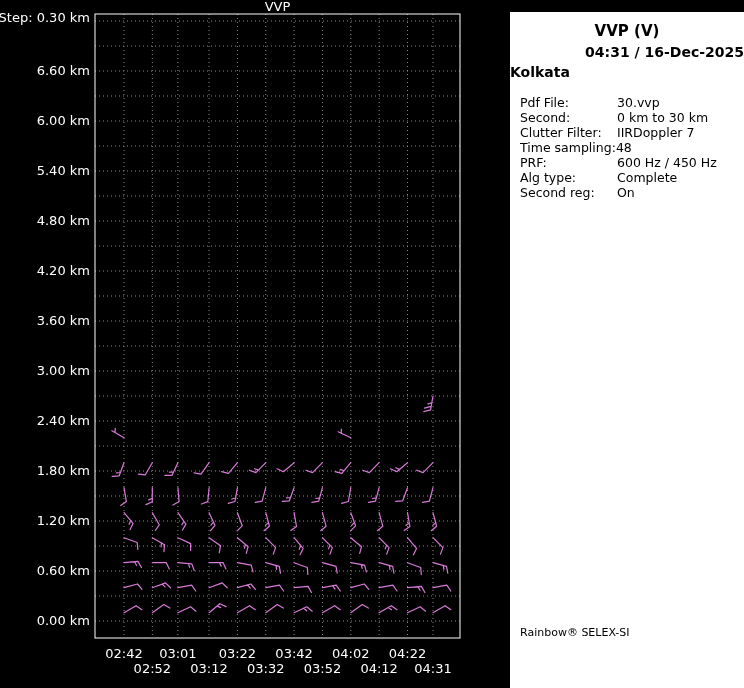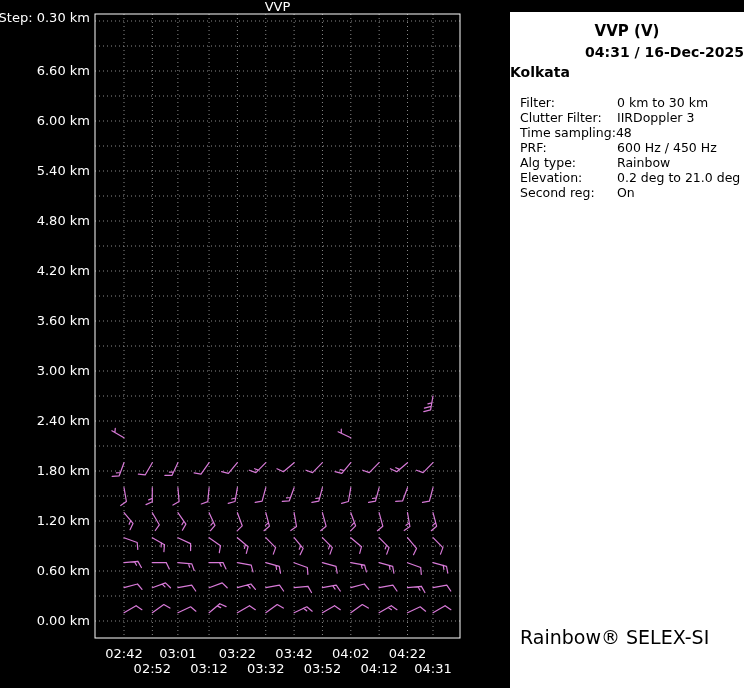--- a/index.html
+++ b/index.html
@@ -15,21 +15,21 @@
     position:absolute; left:510px; top:12px; width:234px; height:688px;
     background:var(--panel,#fff); color:var(--panel_text,#000); padding-top:8px;
   }
   .info-title   { text-align:center; font-size:15px; font-weight:bold; margin-top:2px; }
   .info-datetime{ text-align:right; font-size:14px; font-weight:bold; margin-top:4px; }
   .info-site    { font-size:14px; font-weight:bold; margin-top:4px; }
   .param-list { margin:15px 0 0 10px; font-size:12.5px; }
   .param-row { display:flex; line-height:15px; white-space:nowrap; }
   .param-label { width:97px; flex:0 0 auto; }
   .param-row.tight .param-label { width:auto; }
-  .brand { position:absolute; left:10px; top:614px; font-size:19px; }
+  .brand { position:absolute; left:10px; top:614px; font-size:11px; }
   svg text { font-size:13px; fill:var(--chart_text,#fff); }
   .grid  { stroke:var(--grid,#8a8a8a); stroke-width:1; stroke-dasharray:1 3; }
   .frame { fill:none; stroke:var(--frame,#fff); stroke-width:1; }
   .barb  { fill:none; stroke:var(--barb,#d87ad8); stroke-width:1.2; stroke-linecap:round; }
 </style>
 </head>
 <body>
 
 <div class="screen">
 
@@ -188,42 +188,42 @@
         <path d="M433.0 396.0 L430.6 409.8 M430.6 409.8 L423.8 411.6 M431.2 406.3 L424.4 408.2 M431.8 402.9 L427.9 403.9" class="barb"></path>
       </svg>
   </div>
 
   <div class="info-panel">
     <div class="info-title">VVP (V)</div>
     <div class="info-datetime">04:31 / 16-Dec-2025</div>
     <div class="info-site">Kolkata</div>
     <div class="param-list" id="param-list">
         <div class="param-row">
-          <span class="param-label">Filter:</span>
+          <span class="param-label">Pdf File:</span>
+          <span class="param-value">30.vvp</span>
+        </div>
+        <div class="param-row">
+          <span class="param-label">Second:</span>
           <span class="param-value">0 km to 30 km</span>
         </div>
         <div class="param-row">
           <span class="param-label">Clutter Filter:</span>
-          <span class="param-value">IIRDoppler 3</span>
+          <span class="param-value">IIRDoppler 7</span>
         </div>
         <div class="param-row tight">
           <span class="param-label">Time sampling:</span>
           <span class="param-value">48</span>
         </div>
         <div class="param-row">
           <span class="param-label">PRF:</span>
           <span class="param-value">600 Hz / 450 Hz</span>
         </div>
         <div class="param-row">
           <span class="param-label">Alg type:</span>
-          <span class="param-value">Rainbow</span>
-        </div>
-        <div class="param-row">
-          <span class="param-label">Elevation:</span>
-          <span class="param-value">0.2 deg to 21.0 deg</span>
+          <span class="param-value">Complete</span>
         </div>
         <div class="param-row">
           <span class="param-label">Second reg:</span>
           <span class="param-value">On</span>
         </div>
       </div>
     <div class="brand">Rainbow® SELEX-SI</div>
   </div>
 
 </div>

